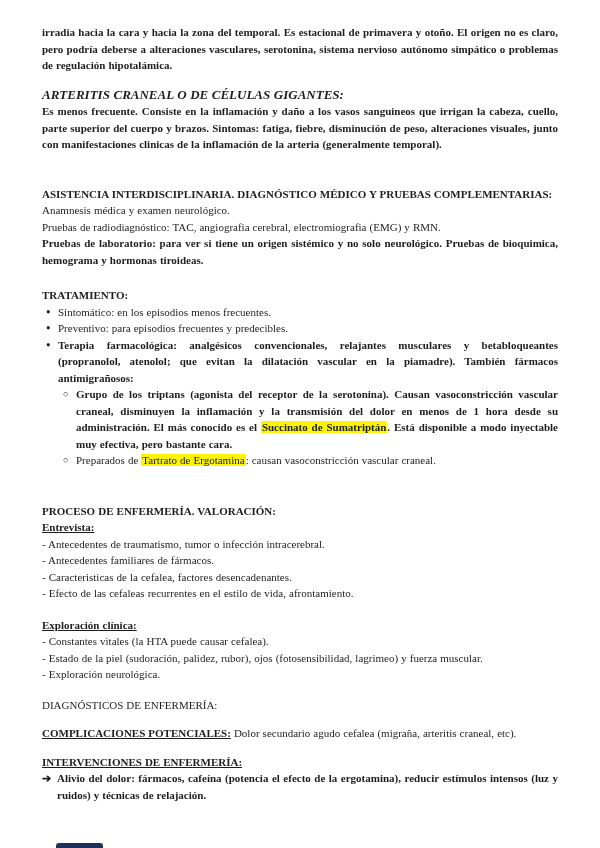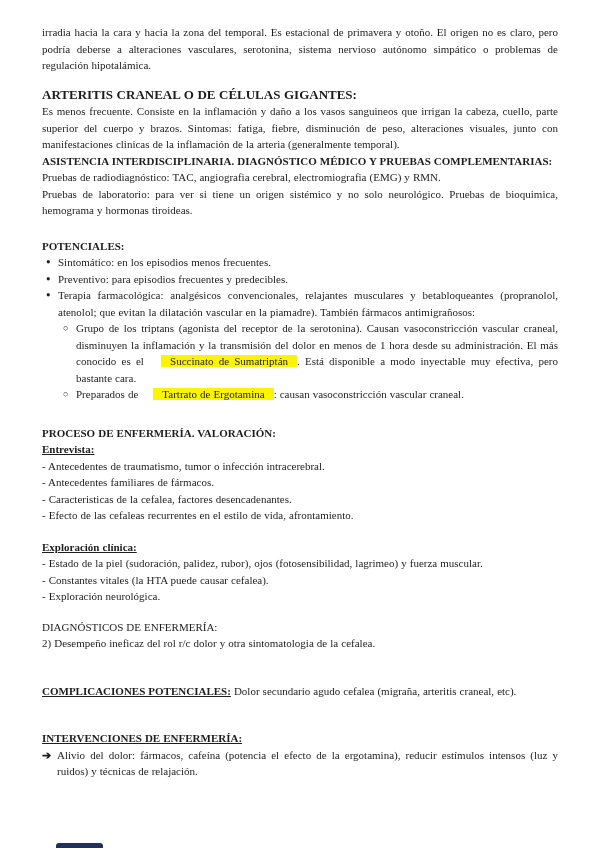--- a/index.html
+++ b/index.html
@@ -9,61 +9,62 @@
     width:600px;height:848px;
     padding:24px 42px 0 42px;
     background:#ffffff;
     overflow:hidden;
     font-family:"Liberation Serif","DejaVu Serif",serif;
     font-size:11px;
     line-height:16.5px;
     color:var(--ink,#1d1d1f);
     word-spacing:0.3px;
   }
-  .jst{text-align:justify;}
+  .jst{text-align:justify;font-weight:bold;}
   .nw{white-space:nowrap;}
   .b{font-weight:bold;text-decoration:underline;}
-  .h1{font-weight:bold;font-size:13px;margin-top:13px;}
-  .h2{font-weight:bold;}
+  .h1{font-weight:bold;font-size:13px;margin-top:13px;font-style:italic;}
+  .h2{font-weight:bold;margin-top:33px;}
   .h3{font-weight:bold;margin-top:19px;}
-  .h4{font-weight:bold;margin-top:22px;}
+  .h4{font-weight:bold;margin-top:34px;}
   .h5{font-weight:bold;margin-top:15px;}
   .h6{font-weight:normal;margin-top:14px;}
-  .gap16{margin-top:31px;}
+  .gap16{margin-top:12px;}
   .li{display:flex;}
   .li .marker{flex:none;}
   .li .txt{flex:1 1 auto;}
   .li.main{padding-left:4px;}
   .li.main .marker{width:12px;font-size:7.5px;line-height:16.5px;}
   .li.sub{padding-left:21px;}
   .li.sub .marker{width:13px;font-size:9px;line-height:16px;}
   .li.arrow-item .marker{width:15px;font-weight:bold;}
-  mark{background:var(--hl,#fcf403);color:inherit;padding:0 9px;margin-left:12px;}
+  mark{background:var(--hl,#fcf403);color:inherit;padding:0 1px;}
   .bottom-sliver{
     position:absolute;left:56px;bottom:0;
     width:47px;height:5px;
     background:var(--bar,#20305c);
     border-radius:3px 3px 0 0;
   }
 </style>
 </head>
 <body>
 
 <div class="page">
 
   <div class="jst">irradia hacia la cara y hacia la zona del temporal. Es estacional de primavera y otoño. El origen no es claro, pero podría deberse a alteraciones vasculares, serotonina, sistema nervioso autónomo simpático o problemas de regulación hipotalámica.</div>
 
   <div class="h1">ARTERITIS CRANEAL O DE CÉLULAS GIGANTES:</div>
   <div class="jst">Es menos frecuente. Consiste en la inflamación y daño a los vasos sanguineos que irrigan la cabeza, cuello, parte superior del cuerpo y brazos. Sintomas: fatiga, fiebre, disminución de peso, alteraciones visuales, junto con manifestaciones clinicas de la inflamación de la arteria (generalmente temporal).</div>
 
   <div class="h2">ASISTENCIA INTERDISCIPLINARIA. DIAGNÓSTICO MÉDICO Y PRUEBAS COMPLEMENTARIAS:</div>
+  <div class="nw">Anamnesis médica y examen neurológico.</div>
   <div class="nw">Pruebas de radiodiagnóstico: TAC, angiografia cerebral, electromiografia (EMG) y RMN.</div>
   <div class="jst">Pruebas de laboratorio: para ver si tiene un origen sistémico y no solo neurológico. Pruebas de bioquimica, hemograma y hormonas tiroideas.</div>
 
-  <div class="h3">POTENCIALES:</div>
+  <div class="h3">TRATAMIENTO:</div>
   <div class="li main">
     <span class="marker">●</span>
     <span class="txt nw">Sintomático: en los episodios menos frecuentes.</span>
   </div>
   <div class="li main">
     <span class="marker">●</span>
     <span class="txt nw">Preventivo: para episodios frecuentes y predecibles.</span>
   </div>
   <div class="li main">
     <span class="marker">●</span>
@@ -79,26 +80,25 @@
   </div>
 
   <div class="h4">PROCESO DE ENFERMERÍA. VALORACIÓN:</div>
   <div class="b">Entrevista:</div>
   <div class="nw">- Antecedentes de traumatismo, tumor o infección intracerebral.</div>
   <div class="nw">- Antecedentes familiares de fármacos.</div>
   <div class="nw">- Caracteristicas de la cefalea, factores desencadenantes.</div>
   <div class="nw">- Efecto de las cefaleas recurrentes en el estilo de vida, afrontamiento.</div>
 
   <div class="b h5">Exploración clínica:</div>
+  <div class="nw">- Constantes vitales (la HTA puede causar cefalea).</div>
   <div class="nw">- Estado de la piel (sudoración, palidez, rubor), ojos (fotosensibilidad, lagrimeo) y fuerza muscular.</div>
-  <div class="nw">- Constantes vitales (la HTA puede causar cefalea).</div>
   <div class="nw">- Exploración neurológica.</div>
 
   <div class="h6">DIAGNÓSTICOS DE ENFERMERÍA:</div>
-  <div class="nw">2) Desempeño ineficaz del rol r/c dolor y otra sintomatologia de la cefalea.</div>
 
   <div class="gap16 nw">
     <span class="b">COMPLICACIONES POTENCIALES:</span><span> Dolor secundario agudo cefalea (migraña, arteritis craneal, etc).</span>
   </div>
 
   <div class="b gap16">INTERVENCIONES DE ENFERMERÍA:</div>
   <div class="li arrow-item">
     <span class="marker">➔</span>
     <span class="txt jst">Alivio del dolor: fármacos, cafeína (potencia el efecto de la ergotamina), reducir estímulos intensos (luz y ruidos) y técnicas de relajación.</span>
   </div>

